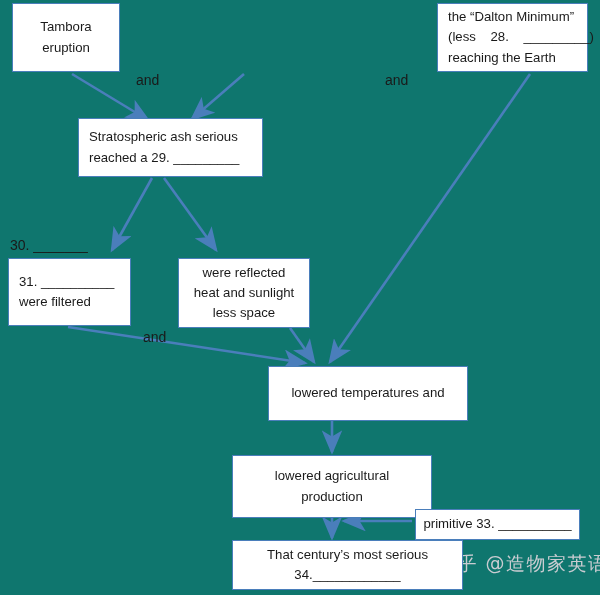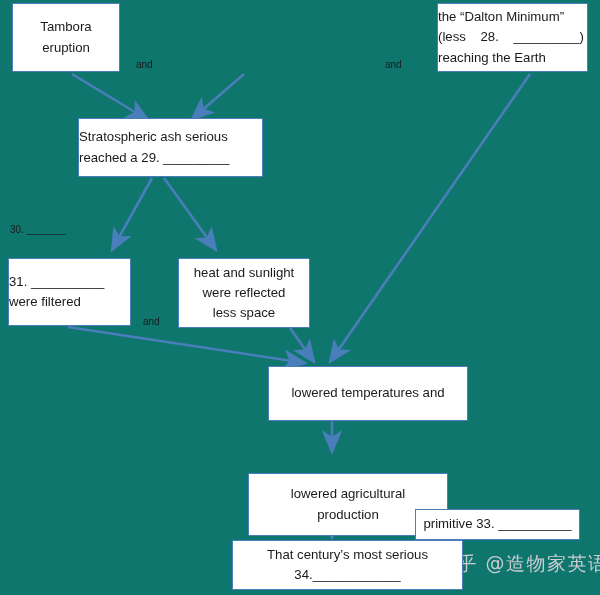--- a/index.html
+++ b/index.html
@@ -29,26 +29,26 @@
     color: #1a1a1a;
     font-size: 13.2px;
     line-height: 1.52;
     z-index: 3;
   }
   .node .ln {
     display: block;
     white-space: pre;
   }
   .center { align-items: center; text-align: center; padding: 0 8px; }
-  .left   { align-items: flex-start; text-align: left; padding: 0 0; }
+  .left   { align-items: flex-start; text-align: left; padding: 0 10px; }
 
   .plain-label {
     position: absolute;
     color: #1a1a1a;
-    font-size: 10px;
+    font-size: 14px;
     line-height: 1.52;
     z-index: 3;
     white-space: pre;
   }
   .plain-label .ln { display: block; white-space: pre; }
 
   #arrows {
     position: absolute;
     left: 0; top: 0;
     width: 600px; height: 595px;
@@ -122,30 +122,30 @@
   <div class="node left" style="left:8px; top:258px; width:123px; height:68px;">
     <span class="ln">31. __________</span>
     <span class="ln">were filtered</span>
   </div>
 
   <div class="plain-label" style="left:143px; top:284px;">
     <span class="ln">and</span>
   </div>
 
   <div class="node center" style="left:178px; top:258px; width:132px; height:70px;">
+    <span class="ln">were reflected</span>
     <span class="ln">heat and sunlight</span>
-    <span class="ln">were reflected</span>
     <span class="ln">less space</span>
   </div>
 
   <div class="node center" style="left:232px; top:366px; width:200px; height:55px;margin-left:36px;">
     <span class="ln">lowered temperatures and</span>
   </div>
 
-  <div class="node center" style="left:232px; top:473px; width:200px; height:63px;margin-left:16px;">
+  <div class="node center" style="left:232px; top:455px; width:200px; height:63px;">
     <span class="ln">lowered agricultural</span>
     <span class="ln">production</span>
   </div>
 
   <div class="node center" style="left:415px; top:509px; width:165px; height:31px;">
     <span class="ln">primitive 33. __________</span>
   </div>
 
   <div class="node center" style="left:232px; top:540px; width:231px; height:50px;align-items:center;">
     <span class="ln">That century’s most serious</span>

